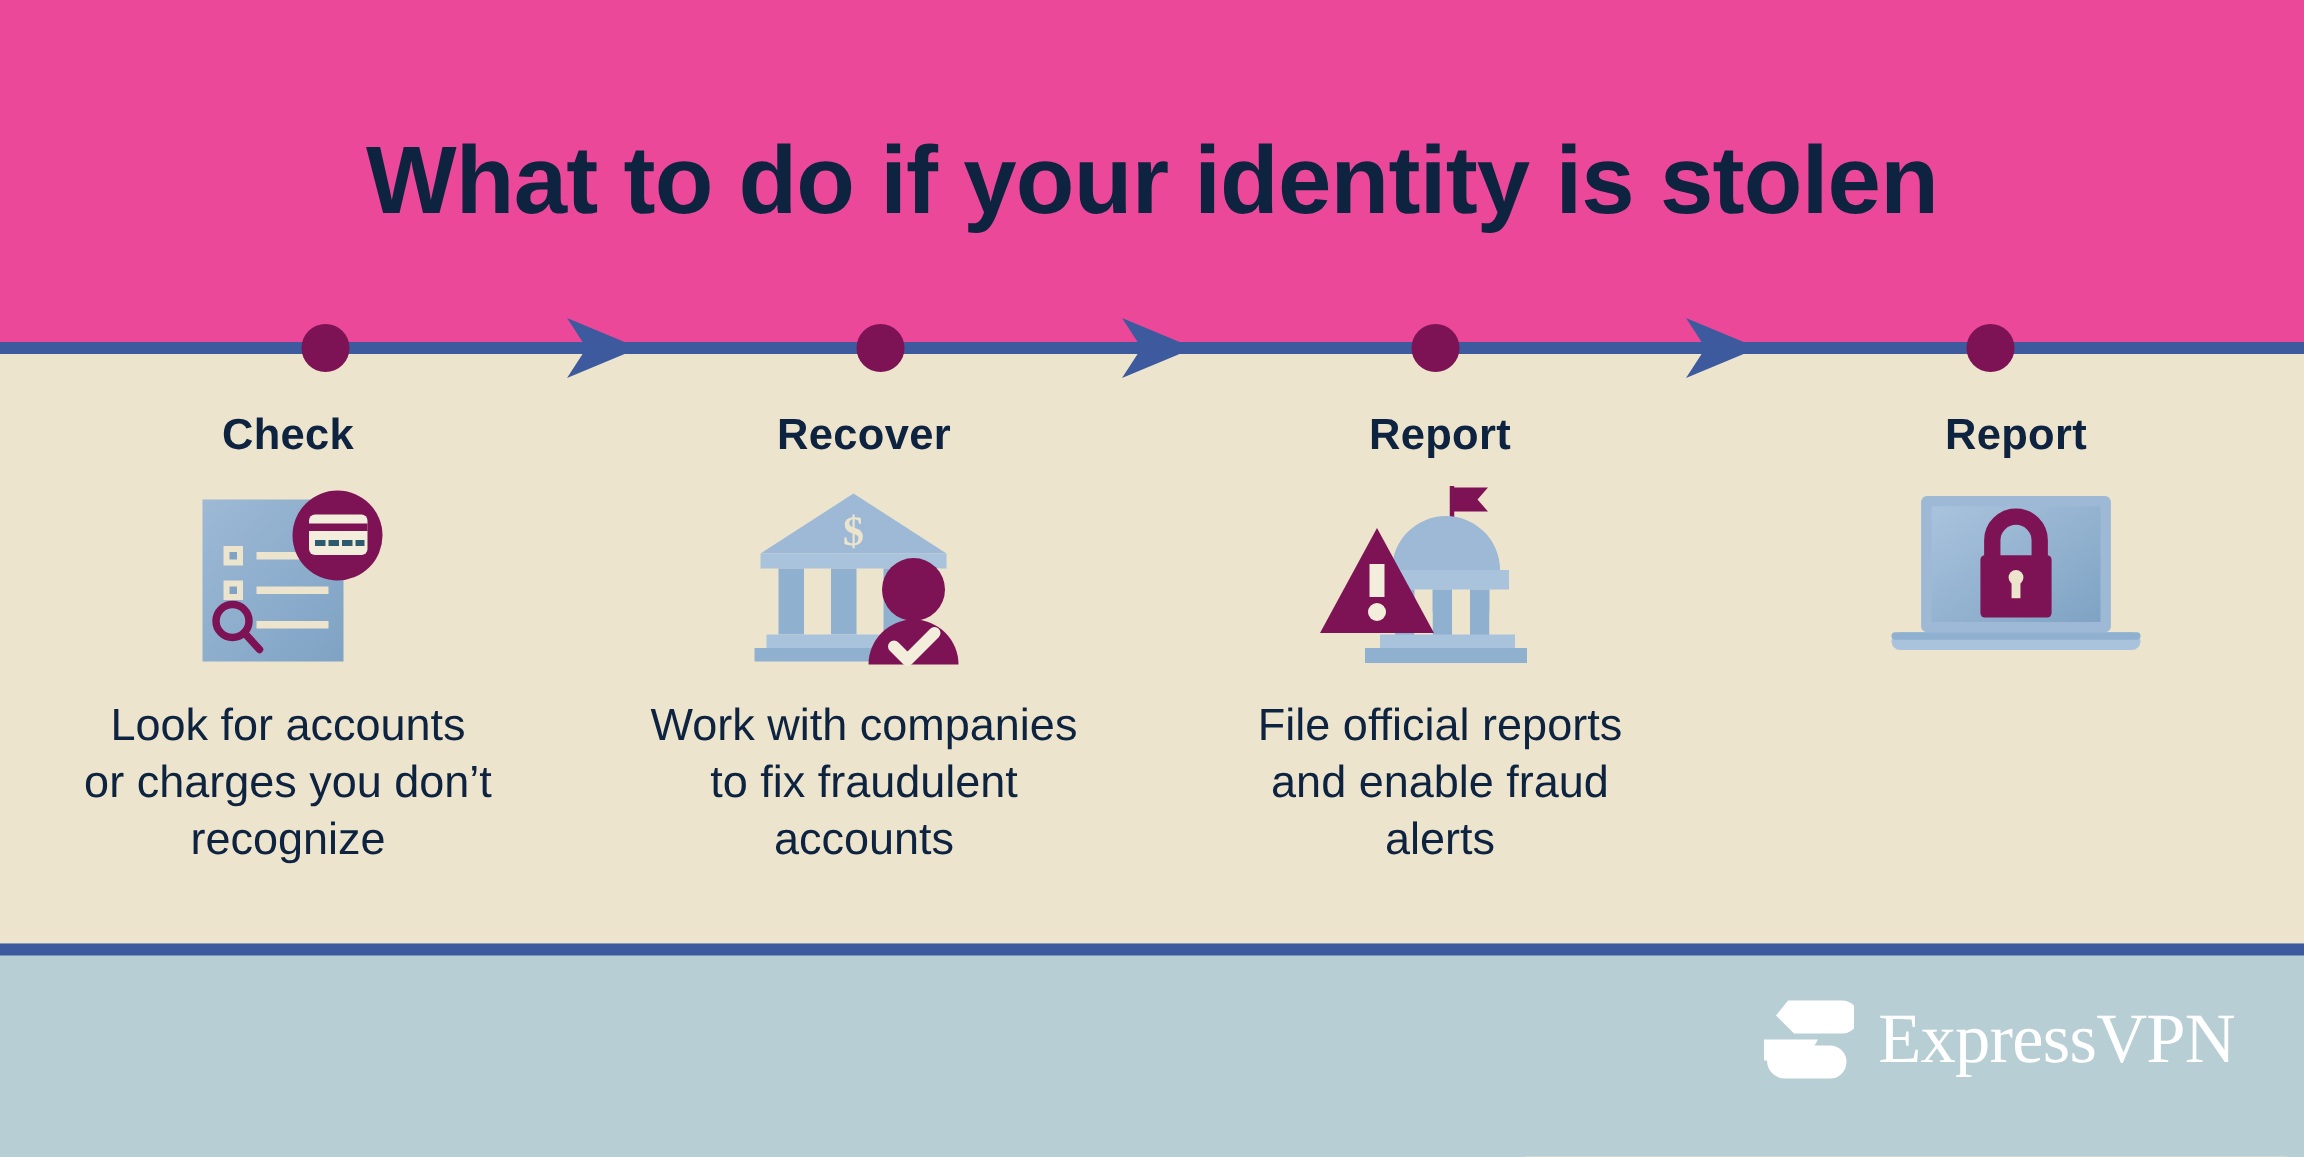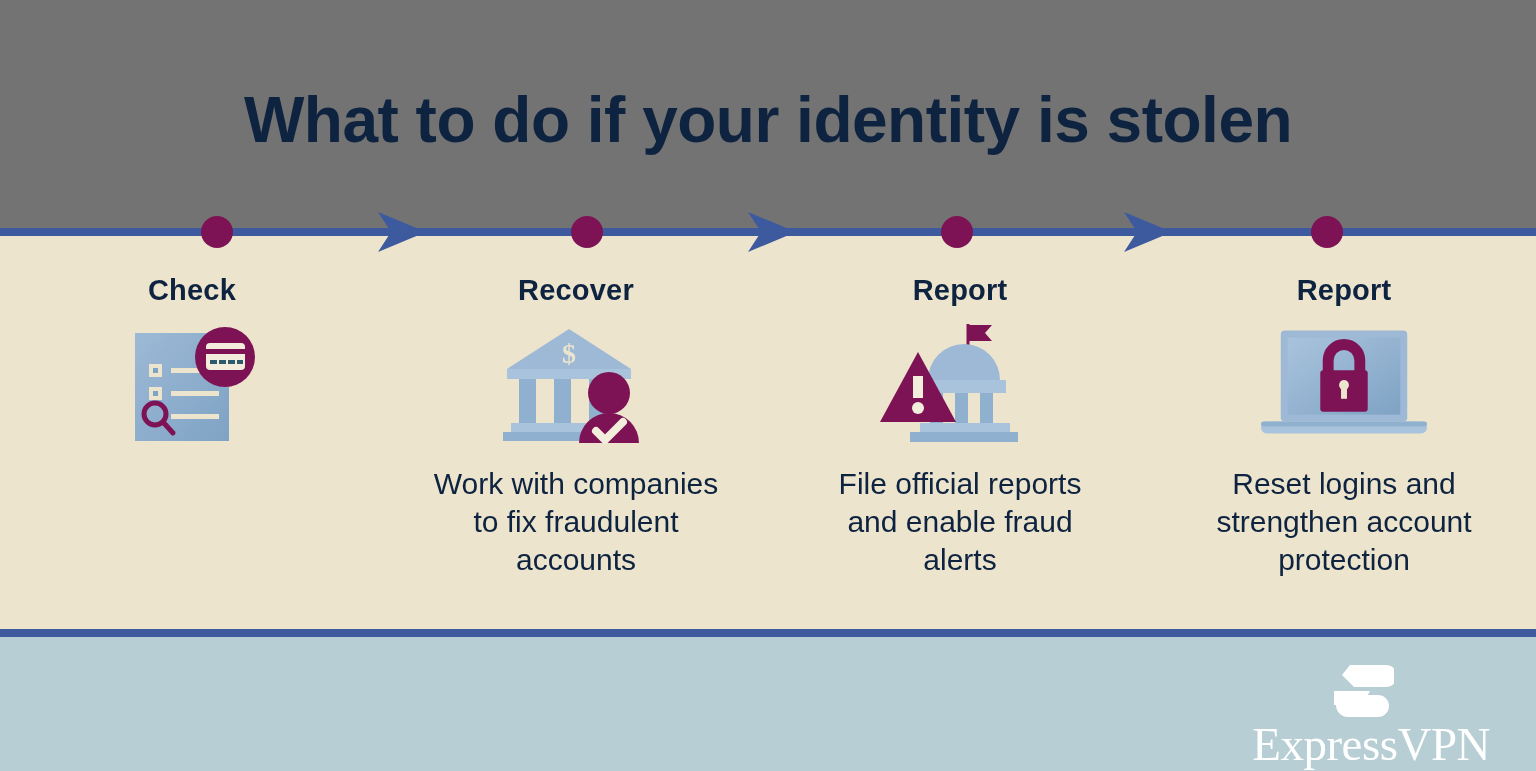--- a/index.html
+++ b/index.html
@@ -10,21 +10,21 @@
     width: 1536px;
     height: 771px;
     overflow: hidden;
     font-family: "Liberation Sans", sans-serif;
     background: #b6ced4;
   }
   #infographic {
     position: relative;
     width: 1536px;
     height: 595px;
-    background: #737373;
+    background: #ec4899;
   }
 
   
   .band-cream {
     position: absolute;
     left: 0;
     top: 236px;
     width: 1536px;
     height: 393px;
     background: #ece4cd;
@@ -113,21 +113,20 @@
   }
 
   
   .logo {
     position: absolute;
     right: 46px;
     top: 661px;
     display: flex;
     align-items: center;
     height: 64px;
-    flex-direction: column;
   }
   .logo-mark { width: 62px; height: 60px; }
   .logo-text {
     margin-left: 16px;
     font-family: "Liberation Serif", serif;
     font-size: 47px;
     color: #ffffff;
     letter-spacing: -0.5px;
     line-height: 1;
   }
@@ -194,20 +193,23 @@
 
           <circle cx="108" cy="38" r="30" fill="#7d1355"></circle>
           <rect x="89" y="24" width="39" height="27" rx="4" fill="#f3eddc"></rect>
           <rect x="89" y="30" width="39" height="5" fill="#7d1355"></rect>
           <rect x="93" y="41" width="7" height="4" fill="#2e5a6e"></rect>
           <rect x="102" y="41" width="7" height="4" fill="#2e5a6e"></rect>
           <rect x="111" y="41" width="7" height="4" fill="#2e5a6e"></rect>
           <rect x="120" y="41" width="6" height="4" fill="#2e5a6e"></rect>
         </svg>
       </div>
+      <div class="step-desc">Look for accounts
+or charges you don’t
+recognize</div>
     </div>
 
     <div class="step">
       <div class="step-label">Recover</div>
       <div class="step-icon">
         <svg viewBox="0 0 155 125" width="155" height="125" aria-hidden="true">
 
           <path d="M70 8 L132 48 L8 48 Z" fill="#9db9d6"></path>
 
           <text x="70" y="42" font-family="'Liberation Serif', serif" font-size="28" font-weight="700" fill="#ece4cd" text-anchor="middle">$</text>
@@ -281,23 +283,20 @@
 
           <rect x="2" y="100" width="168" height="12" rx="6" fill="#a9c3dd"></rect>
           <rect x="2" y="100" width="168" height="5" rx="2.5" fill="#8fb0cf"></rect>
 
           <path d="M70 50 L70 38 A16 16 0 0 1 102 38 L102 50" fill="none" stroke="#7d1355" stroke-width="11"></path>
           <rect x="62" y="48" width="48" height="42" rx="3" fill="#7d1355"></rect>
           <circle cx="86" cy="63" r="5" fill="#ece4cd"></circle>
           <rect x="83" y="64" width="6" height="13" fill="#ece4cd"></rect>
         </svg>
       </div>
-      <div class="step-desc">Reset logins and
-strengthen account
-protection</div>
     </div>
 
   </div>
 
   <div class="logo">
     <span class="logo-mark">
       <svg viewBox="0 0 62 60" width="62" height="60" aria-hidden="true">
         <path d="M18 4 L54 4 A11 11 0 0 1 54 26 L22 26 L10 14 Z" fill="#ffffff"></path>
         <path d="M4 34 L46 34 A11 11 0 0 1 46 56 L16 56 A12 12 0 0 1 16 32 L30 32
                  A0 0 0 0 1 30 32 Z" fill="#ffffff"></path>

